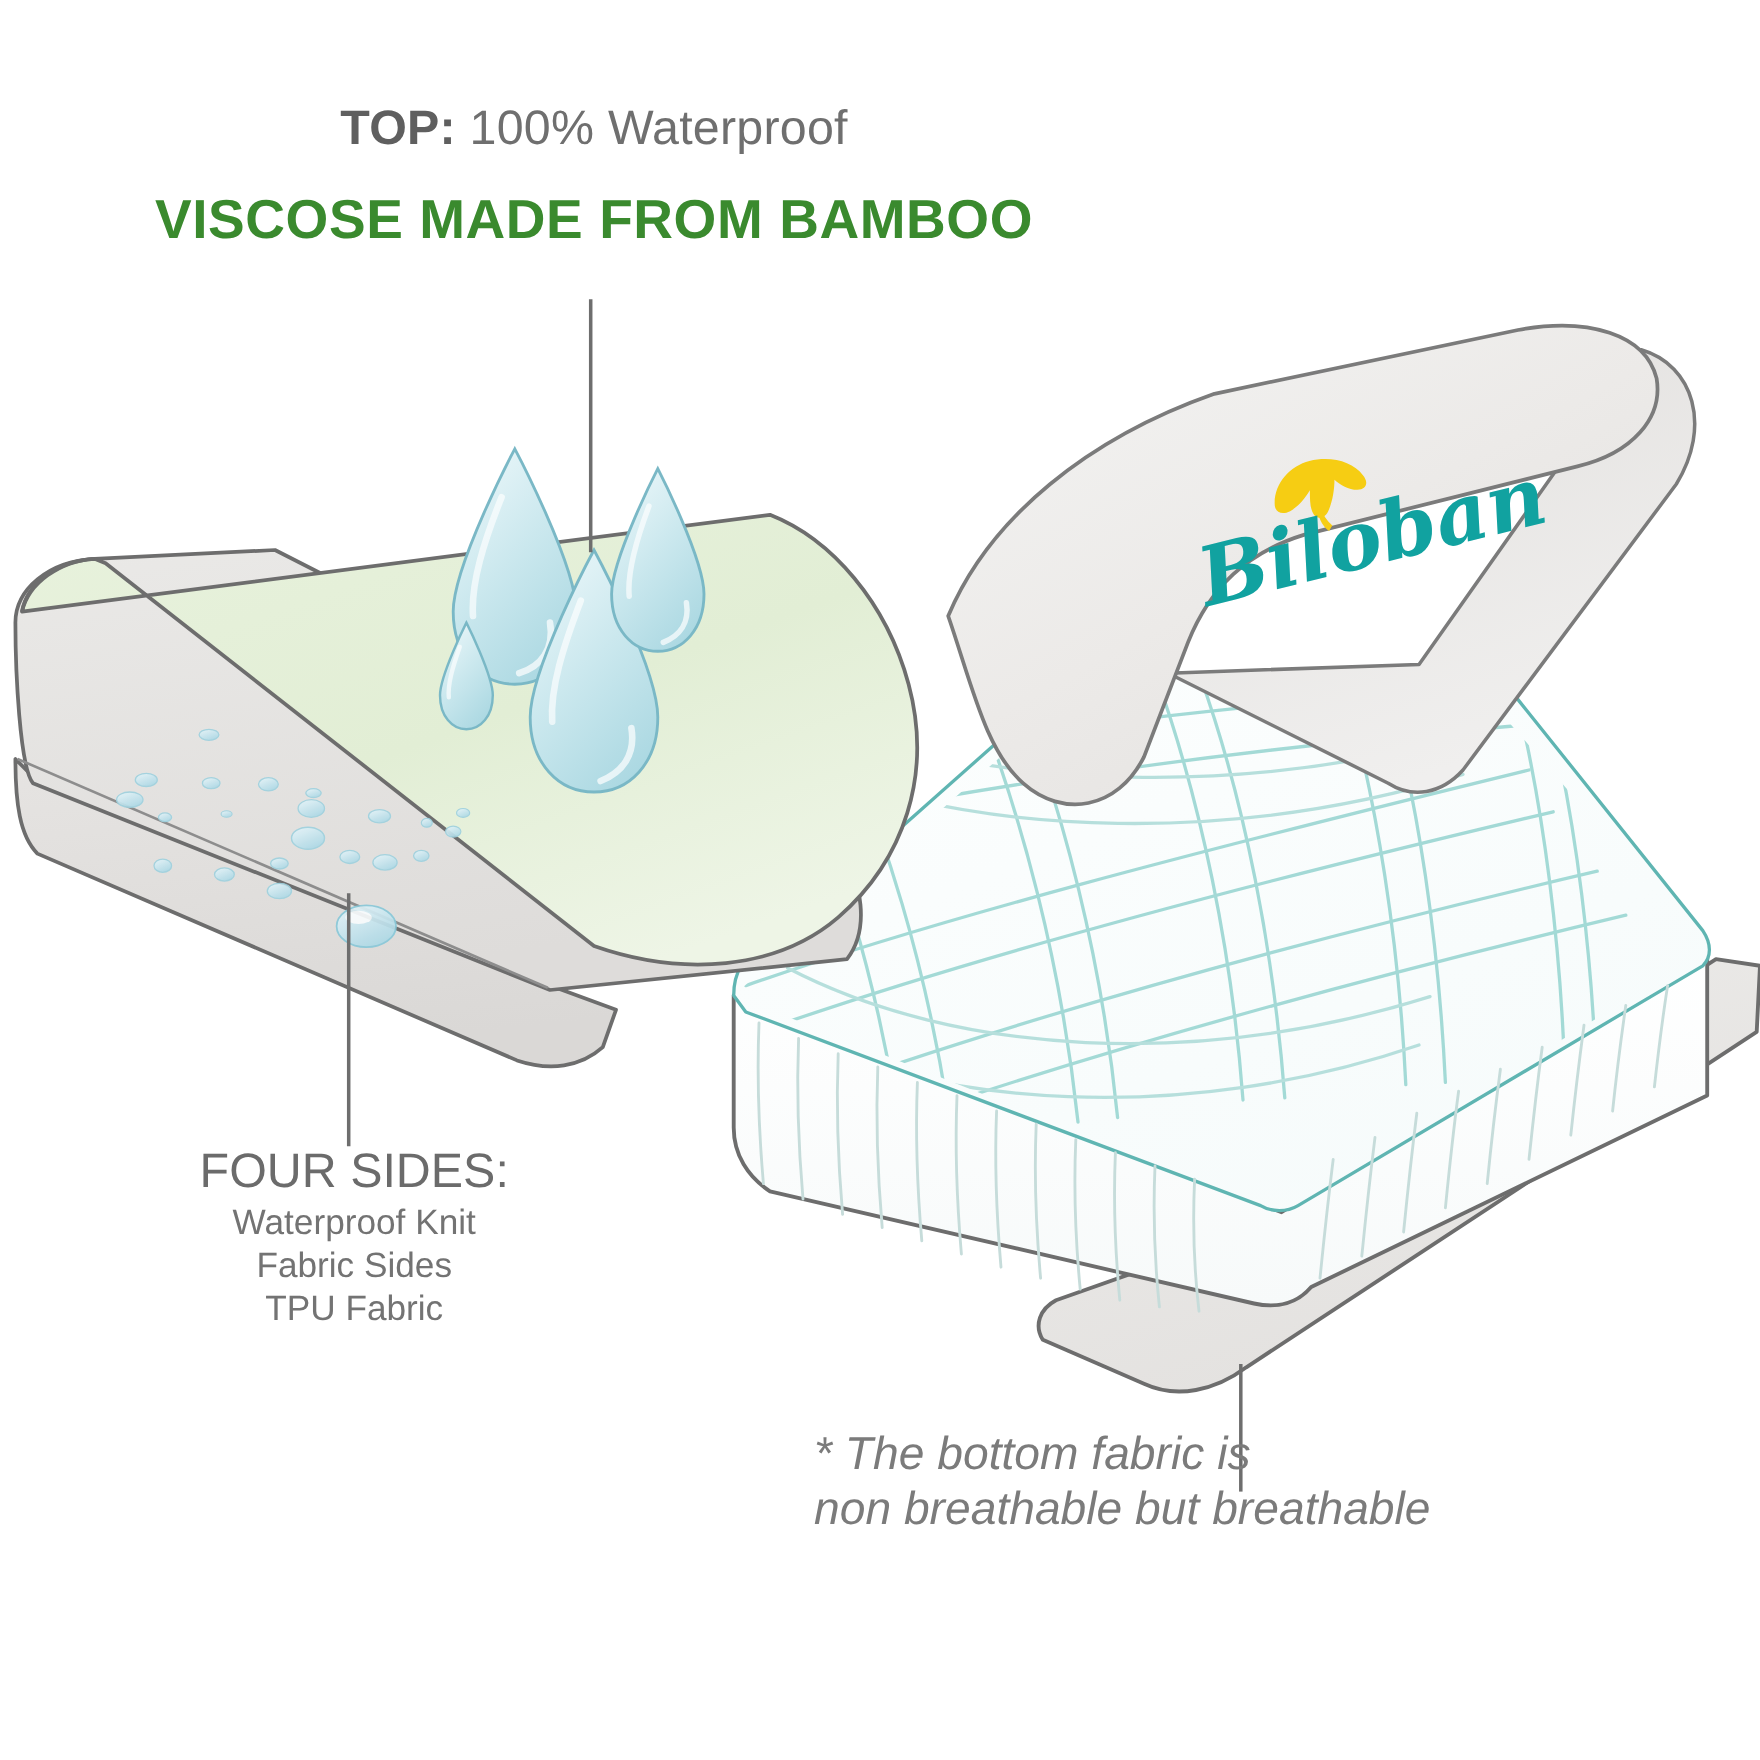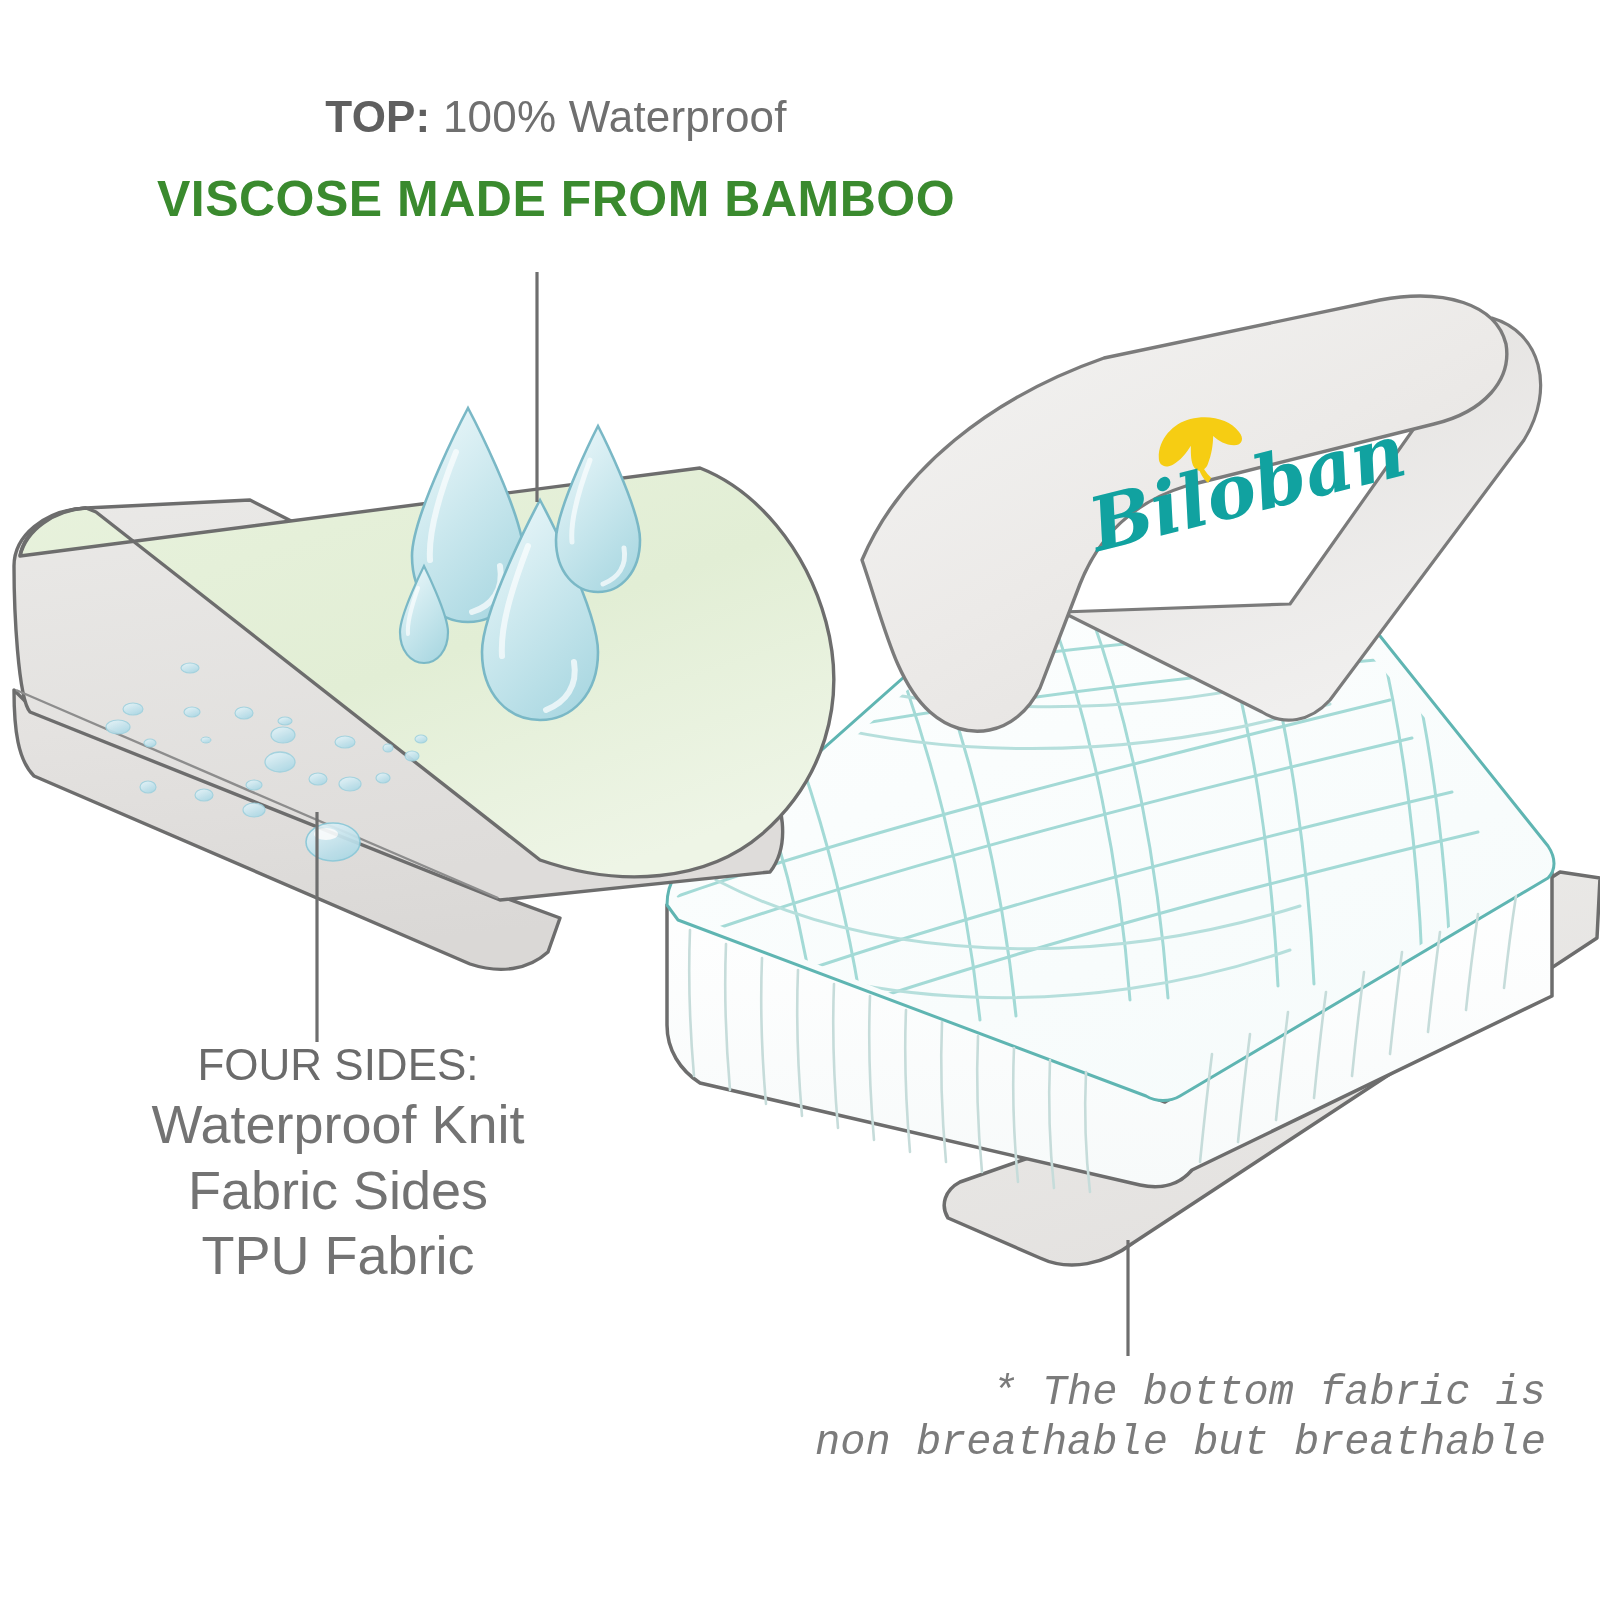--- a/index.html
+++ b/index.html
@@ -22,21 +22,21 @@
     background: #ffffff;
   }
   #art {
     position: absolute;
     left: 0; top: 0;
     width: 1600px;
     height: 1600px;
   }
 
   
-  .txt { position: absolute; color: #6e6e6e; padding-left: 16px; }
+  .txt { position: absolute; color: #6e6e6e; }
 
   #top-label-block {
     left: 0; top: 92px;
     width: 1080px;
     text-align: center;
   }
   #top-label-line1 {
     font-size: 44px;
     font-weight: 400;
     letter-spacing: 0.2px;
@@ -59,33 +59,32 @@
     text-align: center;
     line-height: 1.22;
   }
   #side-label-title {
     font-size: 44px;
     font-weight: 400;
     color: #6b6b6b;
     white-space: nowrap;
   }
   #side-label-block .body-line {
-    font-size: 54px;
+    font-size: 32px;
     font-weight: 400;
     color: #737373;
     white-space: nowrap;
   }
 
   #bottom-note-block {
-    left: 740px; top: 1368px;
+    left: 740px; top: 1296px;
     width: 790px;
-    text-align: right;
+    text-align: left;
     line-height: 1.2;
     font-style: italic;
-    font-family: Liberation Mono, monospace;
   }
   #bottom-note-block .note-line {
     font-size: 42px;
     font-weight: 400;
     color: #7b7b7b;
     white-space: nowrap;
   }
 </style>
 </head>
 <body>

